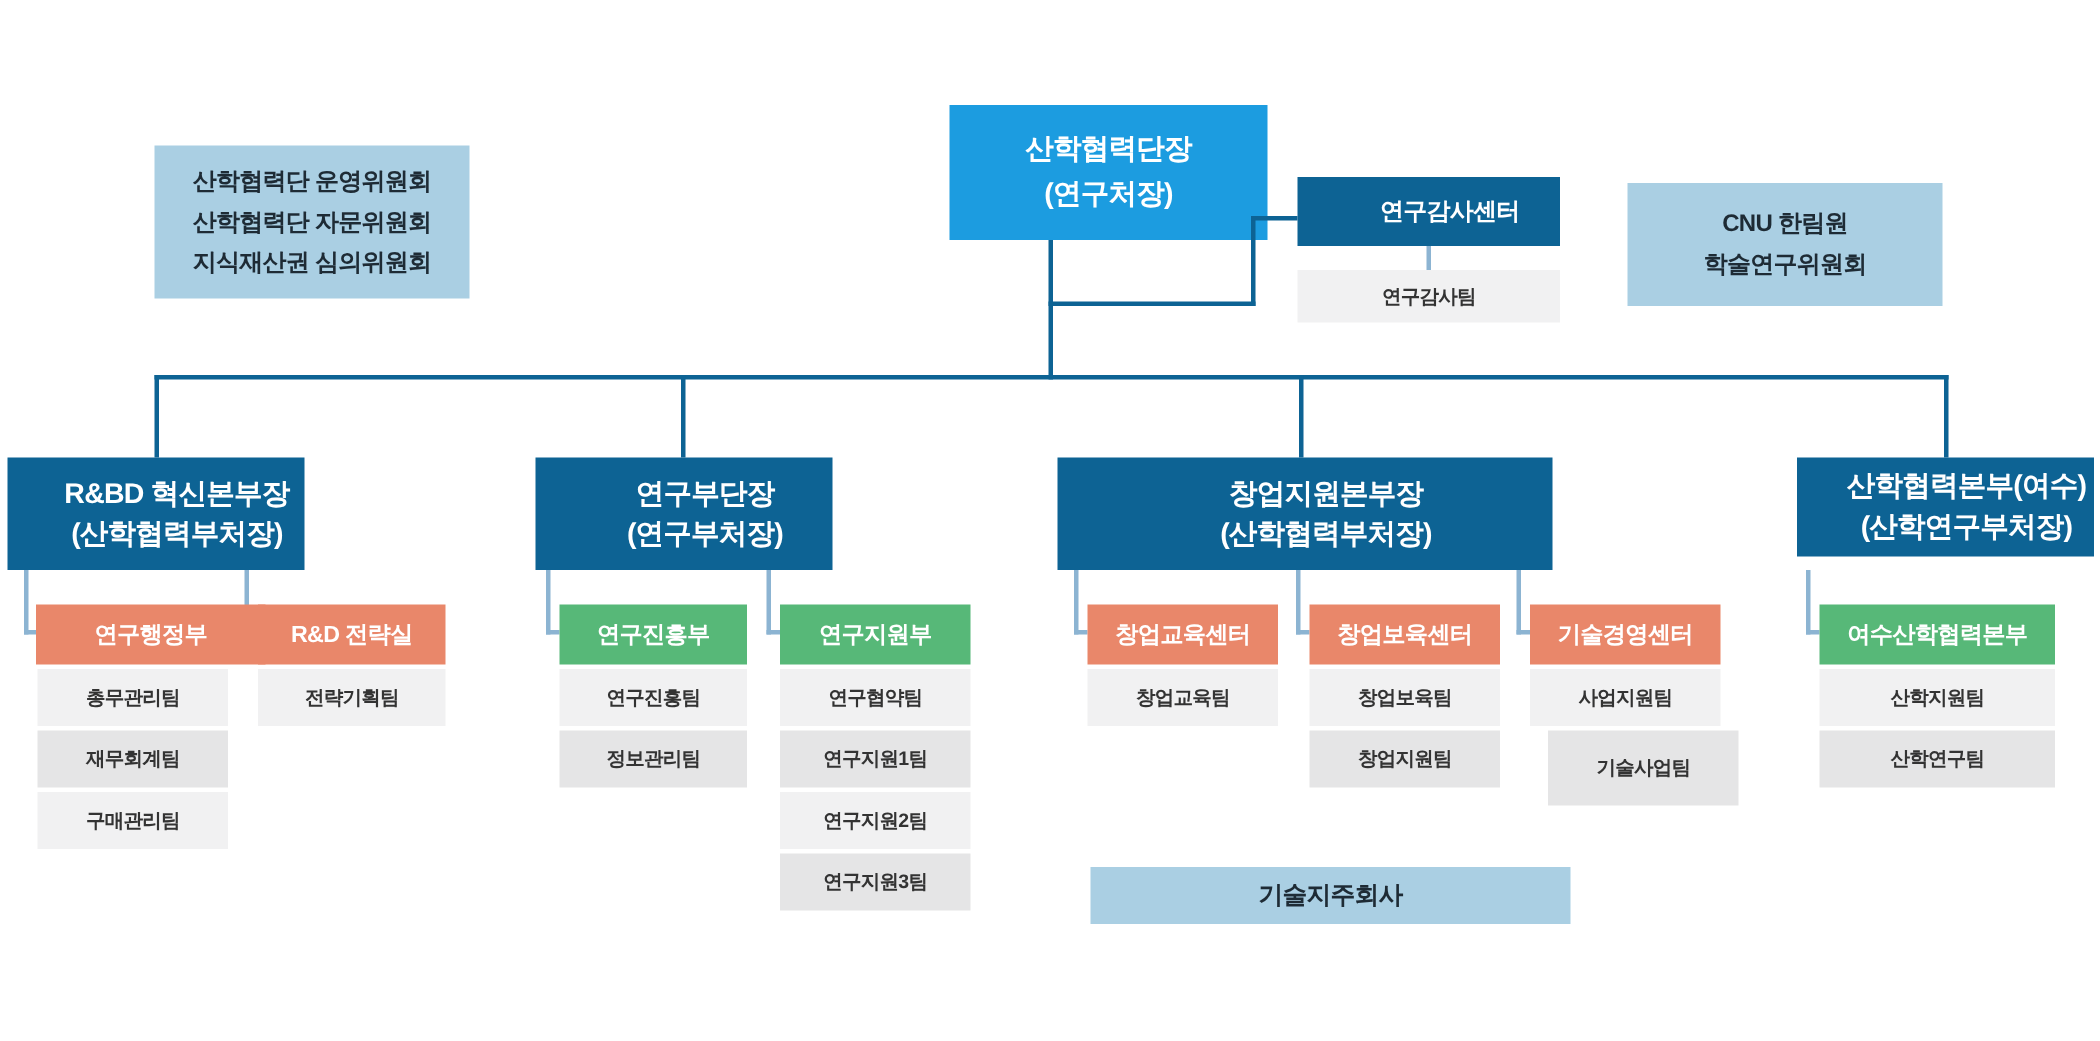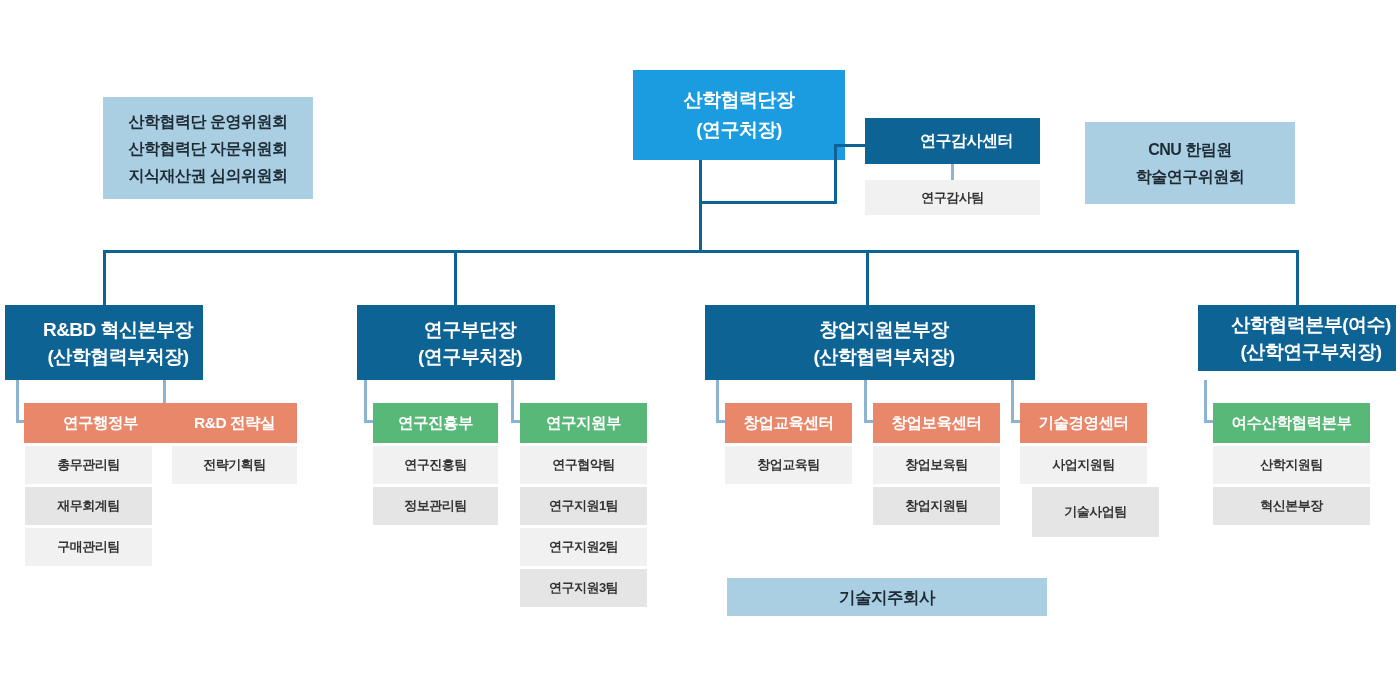--- a/index.html
+++ b/index.html
@@ -171,20 +171,20 @@
       <div>기술사업팀</div>
     </div>
 
   <div class="box dept green" style="left:1213px;top:403px;width:157px;height:40px;">
     <div>여수산학협력본부</div>
   </div>
   <div class="box team shade-a" style="left:1213px;top:446px;width:157px;height:38px;">
       <div>산학지원팀</div>
     </div>
   <div class="box team shade-b" style="left:1213px;top:487px;width:157px;height:38px;">
-      <div>혁신본부장</div>
+      <div>산학연구팀</div>
     </div>
 
   <div class="box lightblue-node" style="left:727px;top:578px;width:320px;height:38px;font-size:16.5px;">
     <div>기술지주회사</div>
   </div>
 
 </div>
 
 </body></html>

